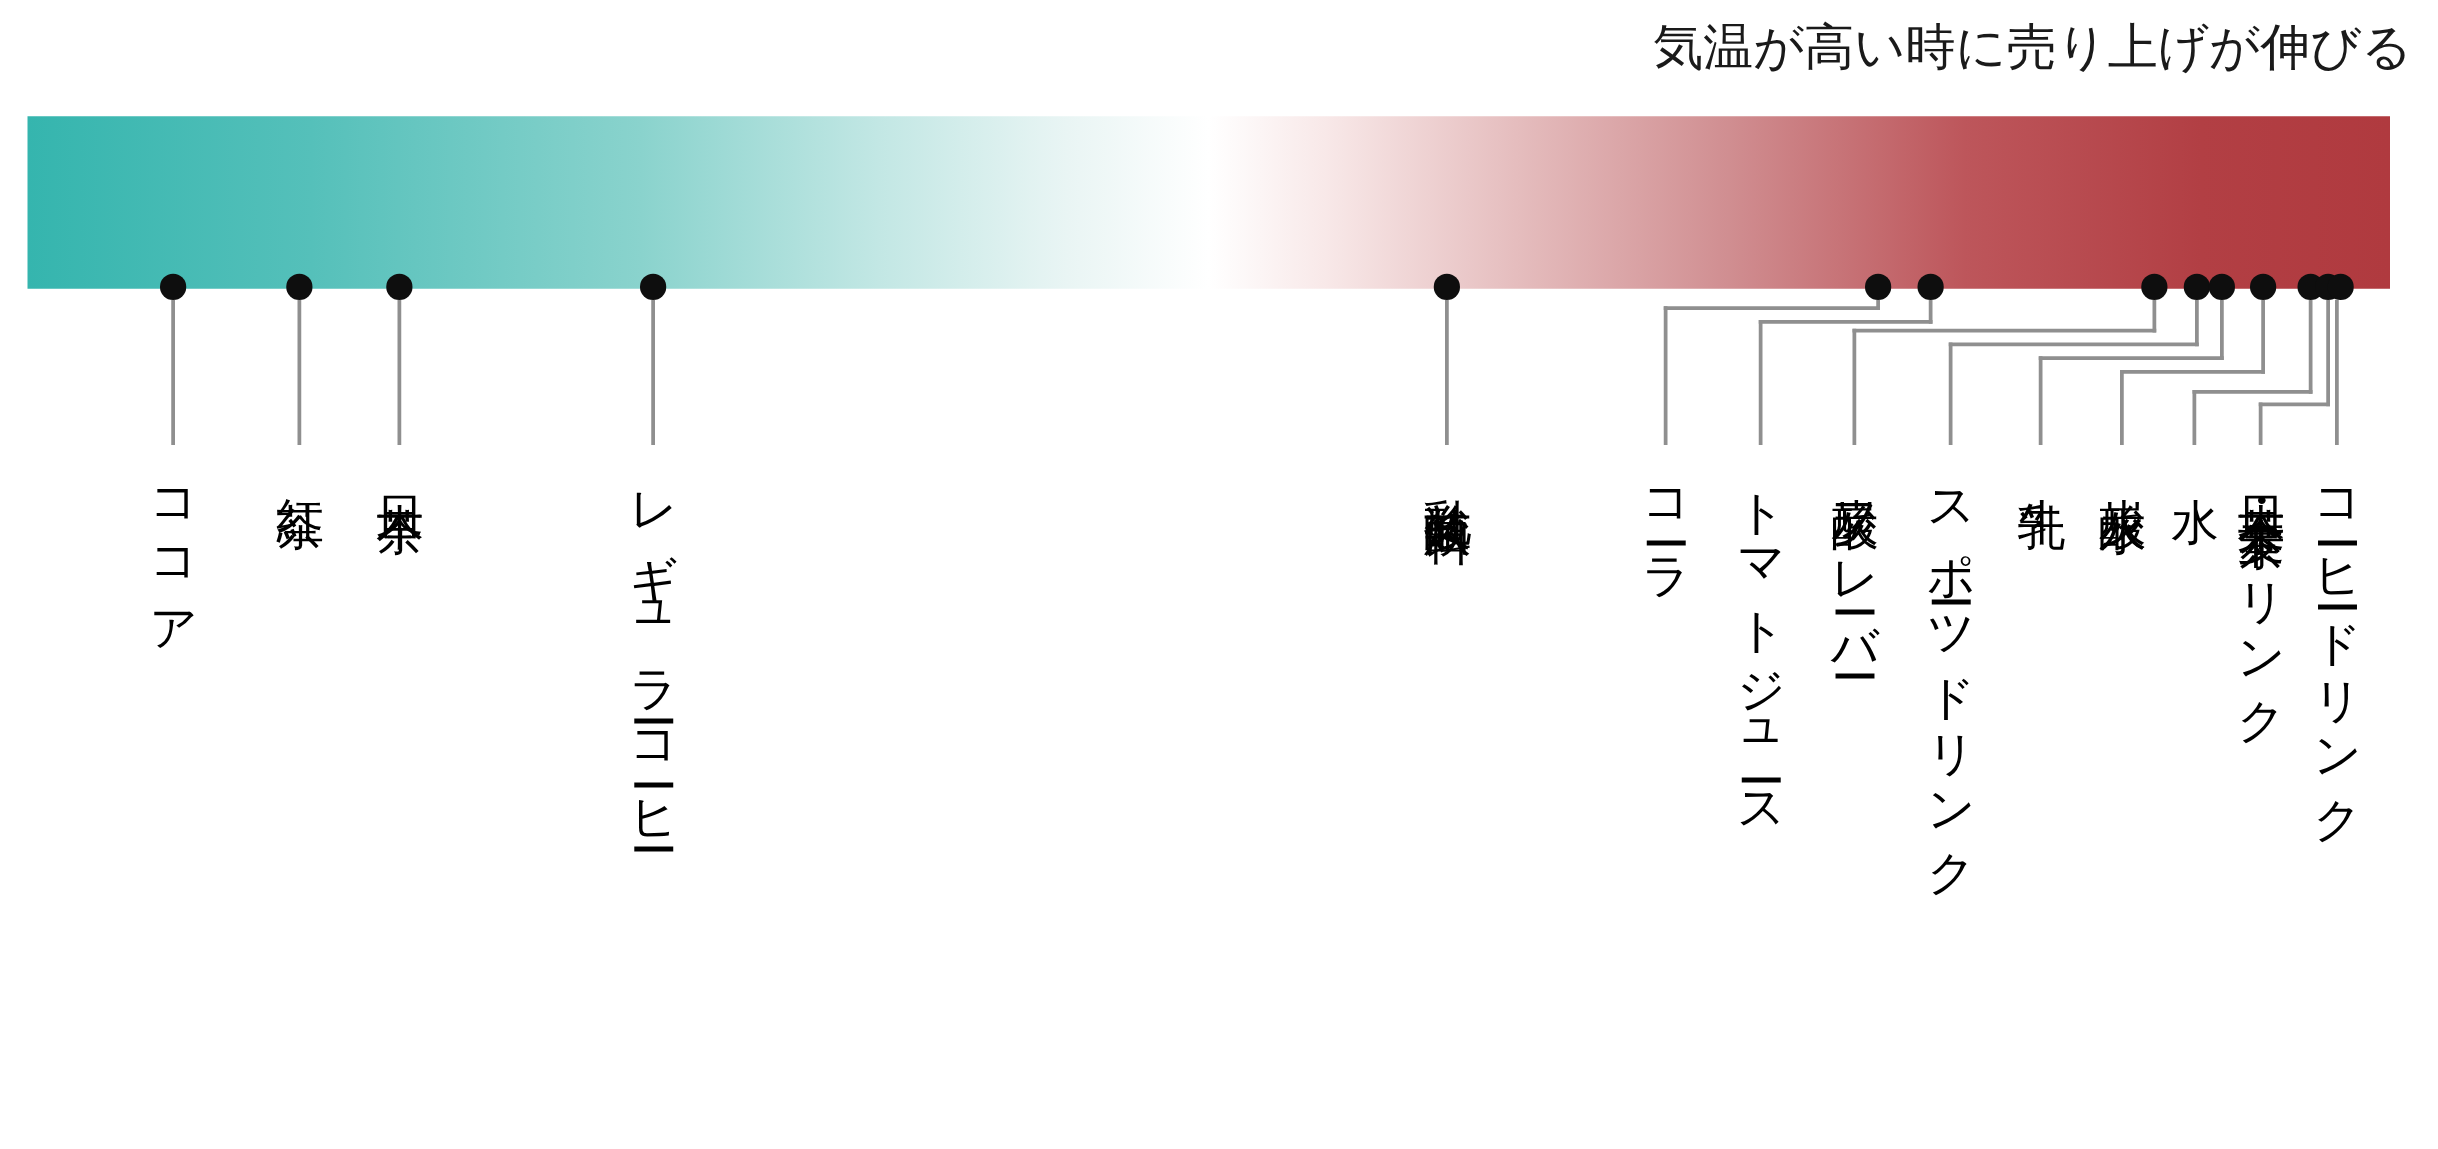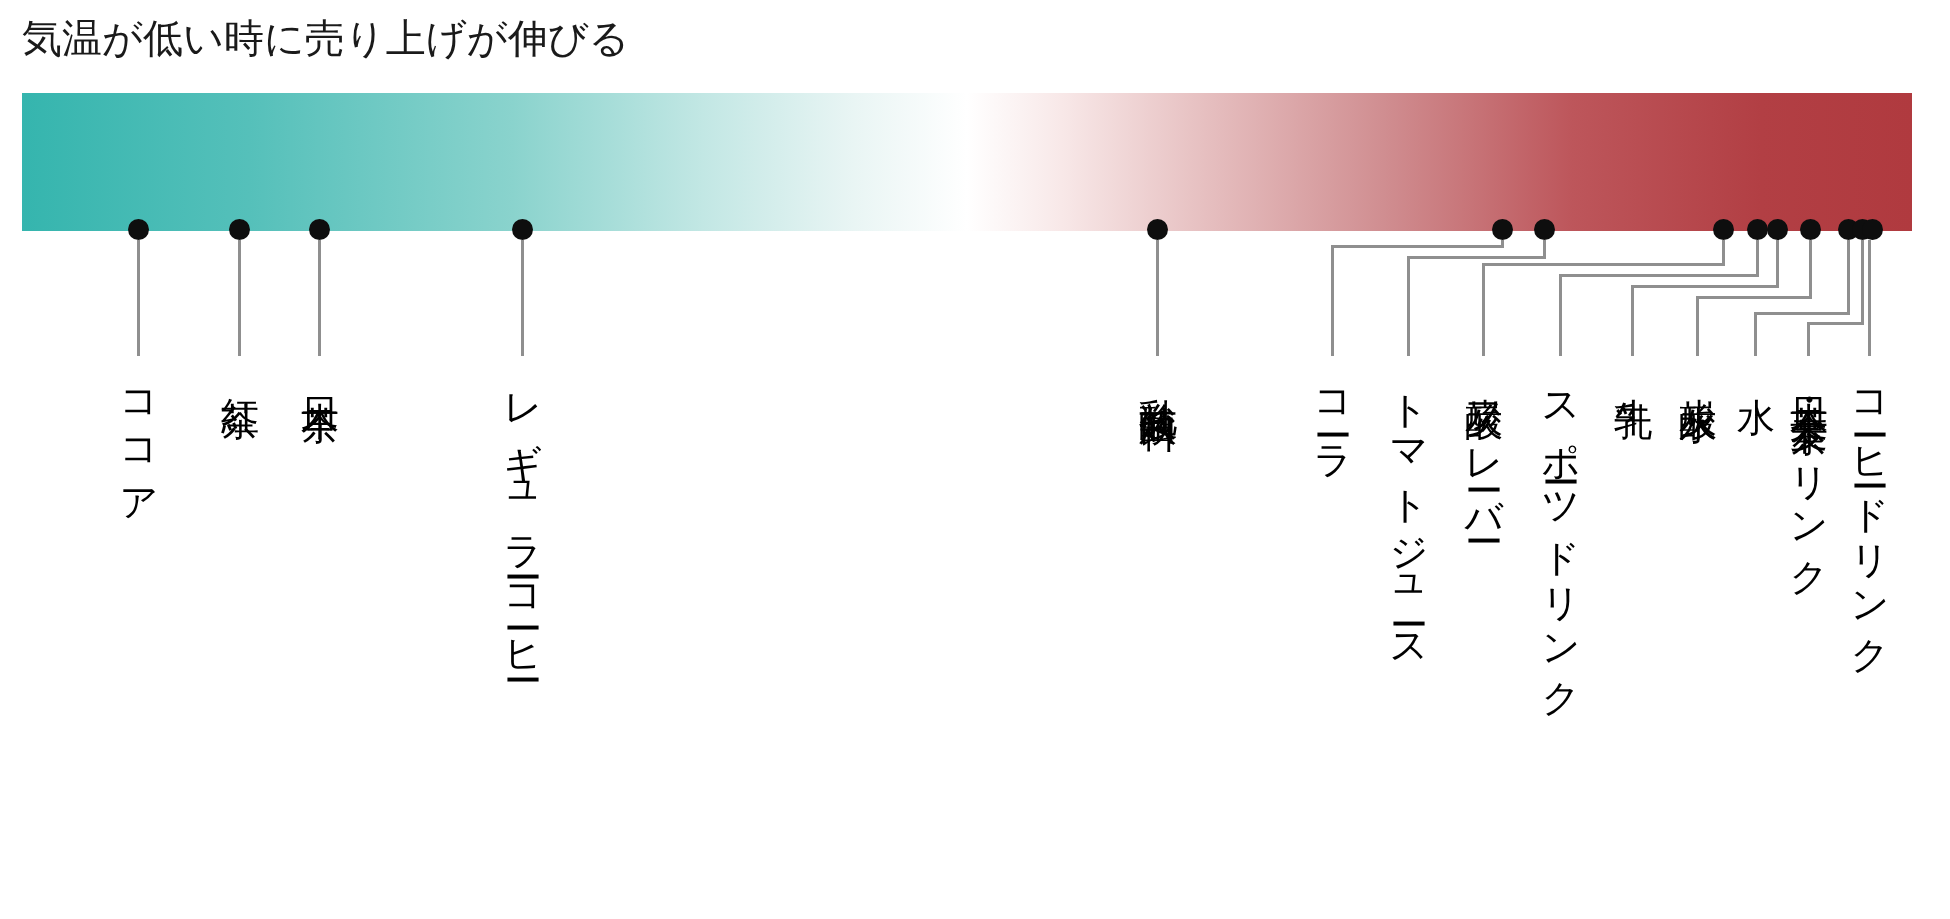--- a/index.html
+++ b/index.html
@@ -24,21 +24,21 @@
   .lbl{
     position:absolute;writing-mode:vertical-rl;text-orientation:mixed;
     font-size:38px;line-height:1.05;letter-spacing:4px;color:#000000;
     white-space:nowrap;transform:translateX(-50%);
   }
 </style>
 </head>
 <body>
 
 <div class="stage">
-  <div class="title left">気温が低い時に売り上げが伸びる</div>
+  <div class="title right">気温が高い時に売り上げが伸びる</div>
   <div class="bar" style="background: linear-gradient(to right, rgb(53, 181, 174) 0%, rgb(85, 192, 186) 12%, rgb(138, 211, 205) 26%, rgb(194, 231, 228) 36%, rgb(233, 245, 244) 44%, rgb(255, 255, 255) 50%, rgb(248, 232, 232) 55%, rgb(229, 189, 190) 63%, rgb(208, 142, 145) 72%, rgb(189, 86, 91) 82%, rgb(178, 63, 68) 92%, rgb(176, 58, 63) 100%);"></div>
   <div id="items">
       <div class="dot" style="left: 127.5px; top: 218.5px; background: rgb(14, 14, 14);"></div>
       <div class="seg" style="left: 136.5px; top: 240px; width: 3px; height: 116px; background: rgb(143, 143, 143);"></div>
       <div class="lbl" style="left: 138px; top: 368px;">ココア</div>
       <div class="dot" style="left: 228.5px; top: 218.5px; background: rgb(14, 14, 14);"></div>
       <div class="seg" style="left: 237.5px; top: 240px; width: 3px; height: 116px; background: rgb(143, 143, 143);"></div>
       <div class="lbl" style="left: 239px; top: 368px;">紅茶</div>
       <div class="dot" style="left: 308.5px; top: 218.5px; background: rgb(14, 14, 14);"></div>
       <div class="seg" style="left: 317.5px; top: 240px; width: 3px; height: 116px; background: rgb(143, 143, 143);"></div>

